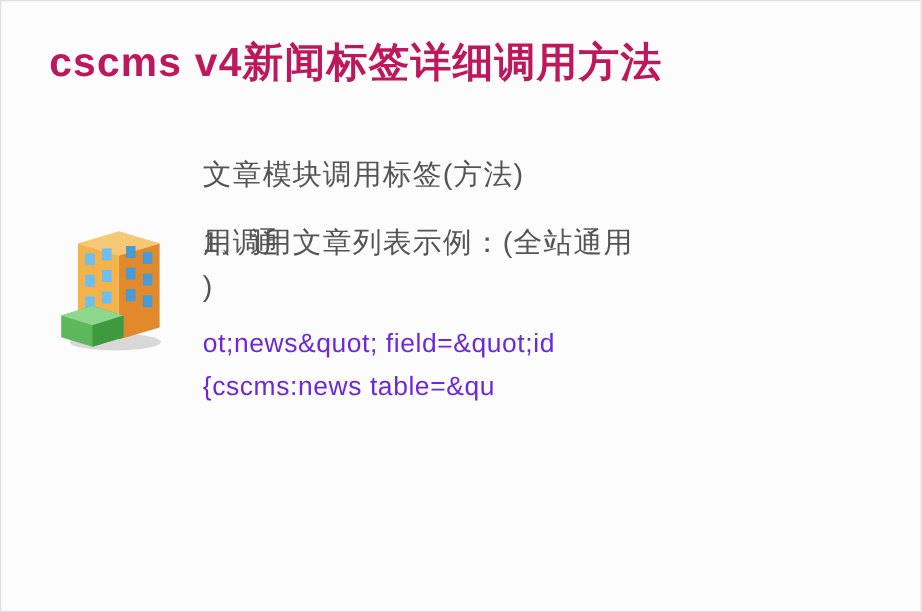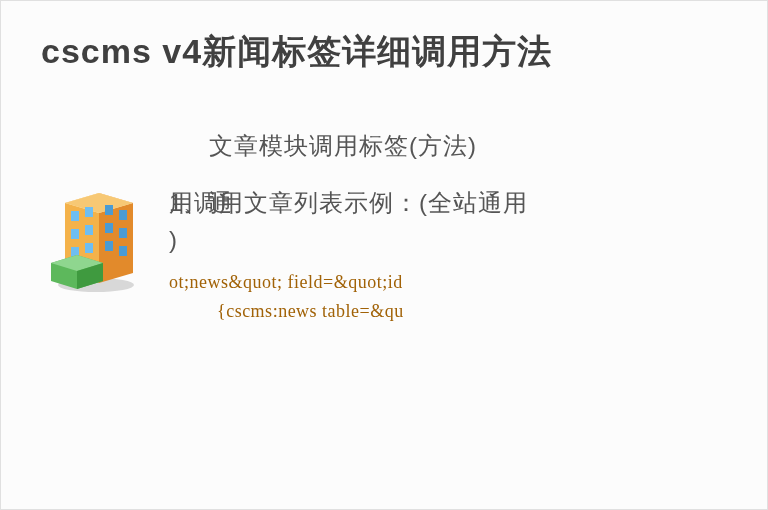--- a/index.html
+++ b/index.html
@@ -6,21 +6,21 @@
     body {
       width: 768px;
       height: 510px;
       background: #fcfcfc;
       border: 1px solid #e0e0e0;
       font-family: "Microsoft YaHei", Arial, sans-serif;
       position: relative;
       overflow: hidden;
     }
     .title {
-      color: #404040;
+      color: #be185d;
       font-size: 34px;
       font-weight: bold;
       padding: 28px 0 0 40px;
       letter-spacing: 1px;
     }
     .content-area {
       position: relative;
       margin-top: 52px;
     }
     .icon-wrap {
@@ -32,39 +32,37 @@
     }
     .text-block {
       margin-left: 168px;
       color: #555;
       font-size: 24px;
       line-height: 1.55;
       letter-spacing: 1px;
     }
     .subtitle {
       color: #555;
-      margin-left: 40px;
     }
     .line2 {
       position: relative;
       margin-top: 20px;
     }
     .mono {
-      font-family: Liberation Serif, serif;
-      color: #a16207;
-      font-size: 18px;
+      font-family: Liberation Sans, sans-serif;
+      color: #6d28d9;
+      font-size: 22px;
       letter-spacing: 0.5px;
       margin-top: 10px;
     }
     .mono-line {
       margin-top: 8px;
     }
     .last-frag {
       margin-top: 2px;
-      margin-left: 48px;
     }
   </style>
 </head>
 <body>
 
 <div class="title">cscms v4新闻标签详细调用方法</div>
 
 <div class="content-area">
 
   <div class="icon-wrap">

